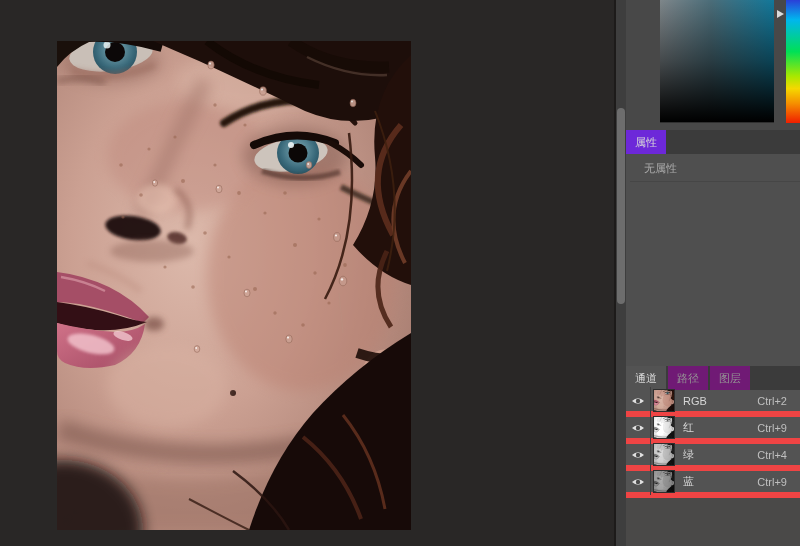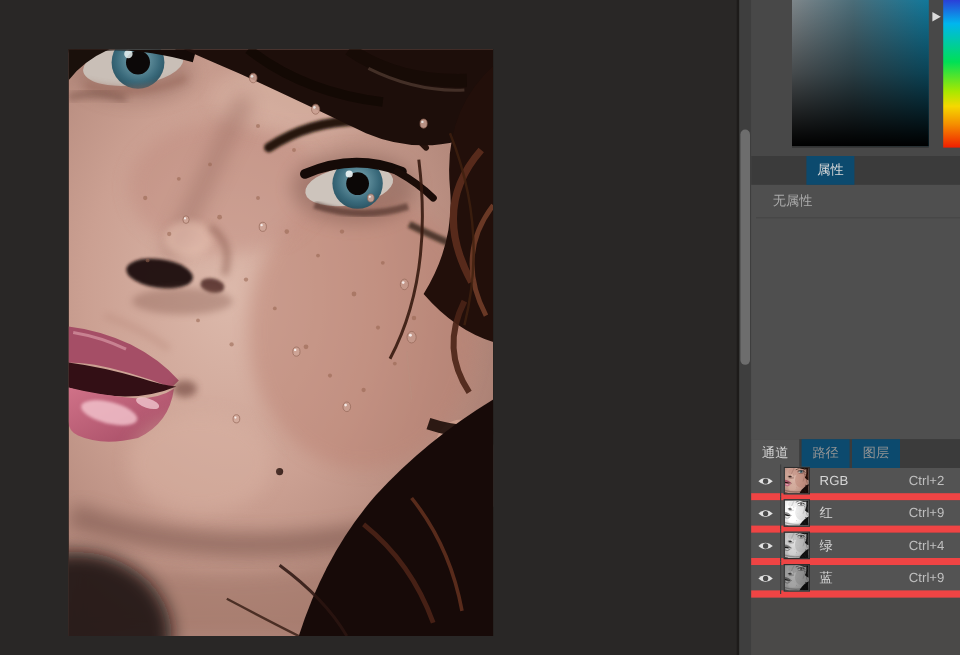--- a/index.html
+++ b/index.html
@@ -34,29 +34,29 @@
       #f5d800 72%, #f59000 84%, #f01e00 100%);
   }
   .hue-marker {
     position:absolute; left:151px; top:10px; width:0; height:0;
     border-left:7px solid #dadada; border-top:4px solid transparent; border-bottom:4px solid transparent;
   }
 
   
   .tabbar { position:absolute; left:0; width:174px; height:24px; background:#3b3b3b; display:flex; align-items:stretch; }
   .tab {
-    padding:0 9px; line-height:24px; background:#0c4a6e; color:#949494;
+    padding:0 9px; line-height:24px; background:#701a75; color:#949494;
     margin-right:2px; white-space:nowrap; cursor:default;
   }
   .tab.active { color:#d8d8d8; }
 
   
   .props-panel { position:absolute; left:0; top:130px; width:174px; height:236px; background:#4f4f4f; }
   .props-panel .tabbar { top:0; }
-  .props-panel .tab.active { background:#0c4a6e;margin-left:46px; }
+  .props-panel .tab.active { background:#6d28d9; }
   .props-content { position:absolute; left:4px; top:24px; width:174px; bottom:0; }
   .props-empty-row { height:28px; line-height:28px; padding-left:14px; color:#ababab; border-bottom:1px solid #464646; }
 
   
   .chan-panel { position:absolute; left:0; top:366px; width:174px; height:180px; background:#4a4948; }
   .chan-panel .tabbar { top:0; }
   .chan-panel .tab.active { background:#535353; }
   .chan-rows { position:absolute; left:0; top:24px; width:174px; }
   .chan-row { height:27px; background:#535353; border-bottom:6px solid #ef4444; display:flex; align-items:center; position:relative; }
   .eye-cell { width:25px; height:27px; border-right:1px solid #3f3f3f; display:flex; align-items:center; justify-content:center; }

